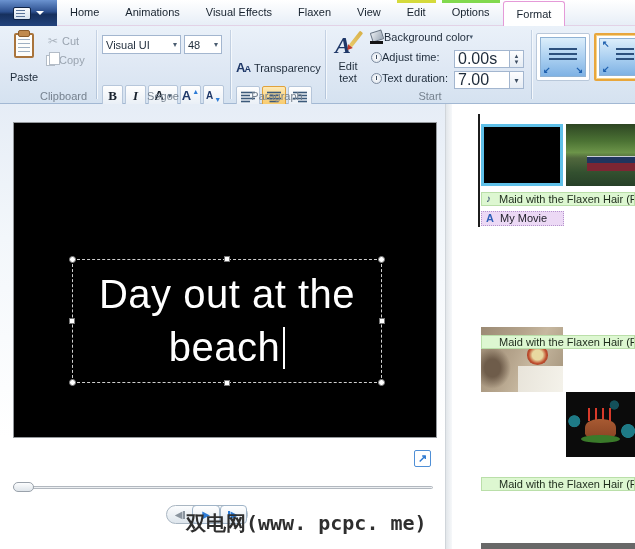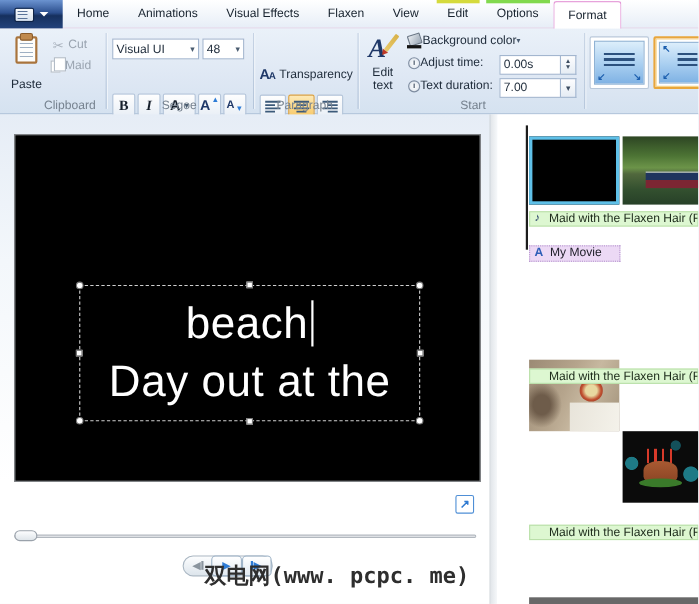--- a/index.html
+++ b/index.html
@@ -60,21 +60,21 @@
   .edit-a { position:absolute; left:0; top:0; font-family:"Liberation Serif", serif; font-style:italic; font-weight:bold; font-size:24px; color:#1f3868; line-height:26px; }
   .pencil { position:absolute; right:3px; top:-2px; width:4px; height:18px; background:linear-gradient(#d8b24a,#e8c868); transform:rotate(38deg); border-radius:1px; }
   .pencil::after { content:""; position:absolute; bottom:-5px; left:-1px; border-left:3px solid transparent; border-right:3px solid transparent; border-top:5px solid #c03a28; }
 
   .adjrow { position:absolute; display:flex; align-items:center; gap:0; font-size:11px; color:#1e2b3a; }
   .bgcol-icon { position:relative; width:14px; height:14px; }
   .bgcol-icon::before { content:""; position:absolute; left:1px; top:1px; width:10px; height:8px; background:linear-gradient(135deg,#e8ecf0,#9aa6b4); transform:rotate(-18deg); border:1px solid #6a7684; border-radius:1px; }
   .bgcol-icon::after { content:""; position:absolute; left:0; bottom:0; width:13px; height:3px; background:#141414; }
   .clock-icon { width:11px; height:11px; border:1px solid #7e8ca0; border-radius:50%; background:radial-gradient(#ffffff,#d8e0ea); position:relative; }
   .clock-icon::after { content:""; position:absolute; left:4px; top:2px; width:1px; height:4px; background:#3a4a5e; }
-  .spinfield { background:#fff; border:1px solid #a3b6cf; height:18px; width:56px; display:flex; align-items:center; padding:0 3px; font-size:11px; }
+  .spinfield { background:#fff; border:1px solid #a3b6cf; height:18px; width:56px; display:flex; align-items:center; padding:0 3px; font-size:16px; }
   .spinner { width:14px; height:18px; border:1px solid #a3b6cf; border-left:none; background:linear-gradient(#fdfdfe,#e5ecf4); display:flex; flex-direction:column; align-items:center; justify-content:center; font-size:6px; color:#3c4c60; cursor:pointer; }
   .dropbtn { width:14px; height:18px; border:1px solid #a3b6cf; border-left:none; background:linear-gradient(#fdfdfe,#e5ecf4); display:flex; align-items:center; justify-content:center; font-size:8px; color:#3c4c60; cursor:pointer; }
 
   .gallery-item { position:absolute; top:7px; width:54px; height:48px; background:#fff; border:1px solid #b9c8da; border-radius:2px; padding:3px; cursor:pointer; }
   .gallery-item.sel { border:2px solid #e8a63c; box-shadow:0 0 0 1px #f6d48a inset; }
   .gal-art { width:100%; height:100%; background:linear-gradient(#dceefb 0%,#a8cef0 55%,#7fb2e4 100%); border:1px solid #8fb2d4; position:relative; overflow:hidden; }
   .gal-lines { position:absolute; left:18%; right:18%; top:25%; height:12px;
     background:repeating-linear-gradient(#2c517e 0 2px, transparent 2px 5px); }
   .gal-arrow { position:absolute; font-size:9px; color:#1d5fae; font-weight:bold; }
 
@@ -161,21 +161,21 @@
     <div class="bigbtn" style="left:6px; top:5px; width:36px;gap:13px;">
       <span class="paste-icon"></span>
       <span>Paste</span>
     </div>
     <div class="smallbtn" style="left:48px; top:8px;">
       <span class="cut-glyph">✂</span>
       <span>Cut</span>
     </div>
     <div class="smallbtn" style="left:46px; top:28px;">
       <span class="copy-glyph"></span>
-      <span>Maid</span>
+      <span>Copy</span>
     </div>
     <div class="glabel" style="left:16px; width:95px;">Clipboard</div>
     <div class="gsep" style="left:96px;"></div>
 
     <div class="combo" style="left:102px; top:9px; width:79px;">
       <span>Visual UI</span>
       <span class="arrow">▾</span>
     </div>
     <div class="combo" style="left:184px; top:9px; width:38px;">
       <span>48</span>
@@ -289,22 +289,22 @@
         <span class="gal-arrow" style="left:2px; bottom:1px;">↙</span>
       </div>
     </div>
   </div>
 
   <div class="content">
 
     <div class="monitor">
       <div class="textbox">
         <div class="caption">
+          <span>Day out at the</span>
           <span><span>beach</span><span class="caret"></span></span>
-          <span>Day out at the</span>
         </div>
         <span class="handle h-round" style="left:-4px; top:-4px;"></span>
         <span class="handle h-sq" style="left:50%; top:-4px; margin-left:-3px;"></span>
         <span class="handle h-round" style="right:-4px; top:-4px;"></span>
         <span class="handle h-sq" style="left:-4px; top:50%; margin-top:-3px;"></span>
         <span class="handle h-sq" style="right:-4px; top:50%; margin-top:-3px;"></span>
         <span class="handle h-round" style="left:-4px; bottom:-4px;"></span>
         <span class="handle h-sq" style="left:50%; bottom:-4px; margin-left:-3px;"></span>
         <span class="handle h-round" style="right:-4px; bottom:-4px;"></span>
       </div>
@@ -339,21 +339,21 @@
       <div class="playhead"></div>
 
       <div class="thumb selblack" style="left:29px; top:20px; width:82px; height:62px;"></div>
       <div class="thumb art-boat" style="left:114px; top:20px; width:69px; height:62px;">
         <span class="hull"></span>
       </div>
       <div class="musicbar" style="left:29px; top:88px; width:154px;">
         <span class="note">♪</span>
         <span>Maid with the Flaxen Hair (Fi</span>
       </div>
-      <div class="textbar" style="left:29px; top:107px; width:83px;margin-top:12px;">
+      <div class="textbar" style="left:29px; top:107px; width:83px;">
         <span class="a-ic">A</span>
         <span>My Movie</span>
       </div>
 
       <div class="thumb art-bday1" style="left:29px; top:161px; width:82px; height:65px;">
         <span class="cake1"></span>
       </div>
       <div class="thumb art-bday2" style="left:114px; top:161px; width:69px; height:65px;">
         <span class="dots"></span>
           <span class="candles"></span>

